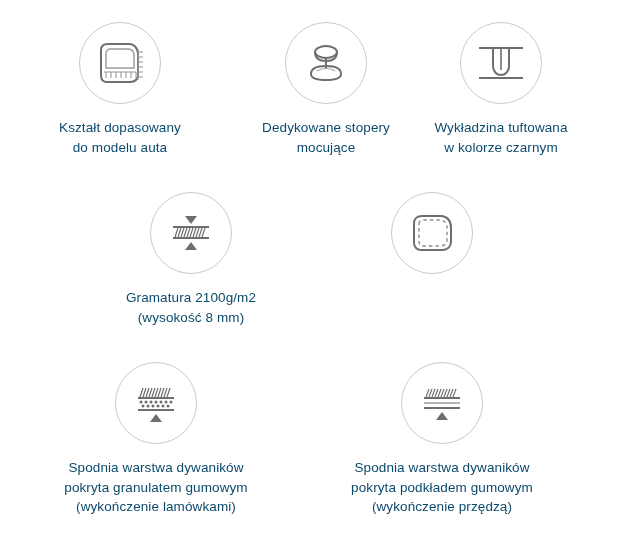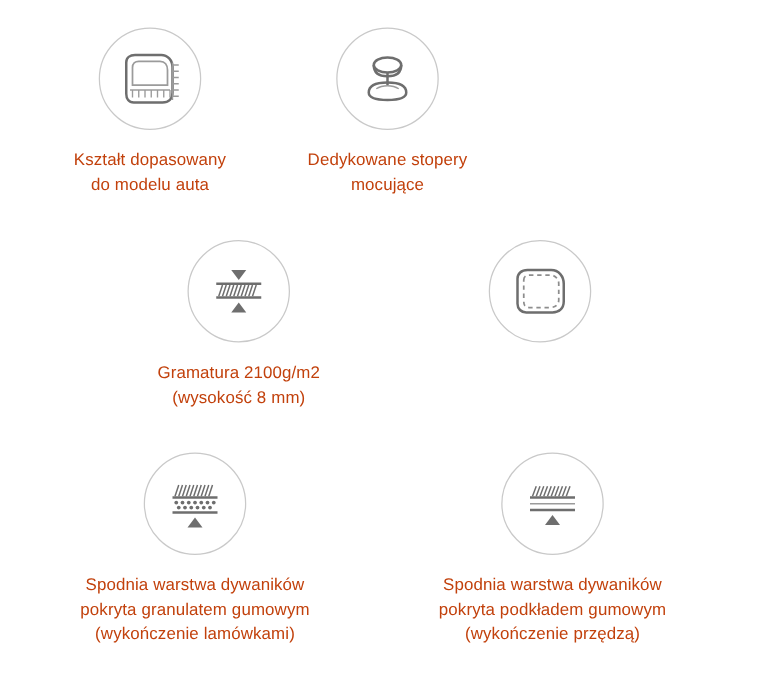--- a/index.html
+++ b/index.html
@@ -34,27 +34,27 @@
     border: 1.5px solid #c9c9c9;
     display: flex;
     align-items: center;
     justify-content: center;
     box-sizing: border-box;
   }
   .caption {
     margin-top: 14px;
     font-size: 13.5px;
     line-height: 1.45;
-    color: #c2410c;
+    color: #0c4a6e;
     white-space: pre-line;
     letter-spacing: 0.1px;
   }
   
   #f1 { left: 20px;  top: 22px;  width: 200px; }
-  #f2 { left: 222px; top: 22px;  width: 176px; }
+  #f2 { left: 238px; top: 22px;  width: 176px; }
   #f3 { left: 400px; top: 22px;  width: 202px; }
   
   #f4 { left: 88px;  top: 192px; width: 206px; }
   #f5 { left: 310px; top: 192px; width: 244px; }
   
   #f6 { left: 20px;  top: 362px; width: 272px; }
   #f7 { left: 306px; top: 362px; width: 272px; }
 
   svg { display: block; }
 </style>
@@ -104,20 +104,34 @@
           <line x1="27" y1="20" x2="27" y2="30" stroke="#6e6e6e" stroke-width="2"></line>
           <path d="M12 36 C12 30 18 28 27 28 C36 28 42 30 42 36 C42 40 36 42 27 42 C18 42 12 40 12 36 Z" fill="none" stroke="#6e6e6e" stroke-width="2"></path>
           <path d="M18 33 C21 31 24 30.5 27 30.5 C30 30.5 33 31 36 33" fill="none" stroke="#9b9b9b" stroke-width="1.2"></path>
         </svg>
       </span>
     </div>
     <div class="caption">Dedykowane stopery
 mocujące</div>
   </div>
 
+  <div class="feature" id="f3">
+    <div class="icon-circle">
+      <span>
+        <svg width="56" height="46" viewBox="0 0 56 46">
+          <line x1="6" y1="8" x2="50" y2="8" stroke="#6e6e6e" stroke-width="2"></line>
+          <path d="M20 8 L20 26 C20 32 24 35 28 35 C32 35 36 32 36 26 L36 8" fill="none" stroke="#6e6e6e" stroke-width="2"></path>
+          <line x1="28" y1="8" x2="28" y2="30" stroke="#6e6e6e" stroke-width="1.6"></line>
+          <line x1="6" y1="38" x2="50" y2="38" stroke="#6e6e6e" stroke-width="2"></line>
+        </svg>
+      </span>
+    </div>
+    <div class="caption">Wykładzina tuftowana
+w kolorze czarnym</div>
+  </div>
 
   <div class="feature" id="f4">
     <div class="icon-circle">
       <span>
         <svg width="56" height="50" viewBox="0 0 56 50">
           <polygon points="22,8 34,8 28,16" fill="#6e6e6e"></polygon>
           <line x1="10" y1="19" x2="46" y2="19" stroke="#6e6e6e" stroke-width="2"></line>
           <g stroke="#6e6e6e" stroke-width="1.2">
             <line x1="12" y1="29" x2="15" y2="20"></line>
             <line x1="15" y1="29" x2="18" y2="20"></line>

